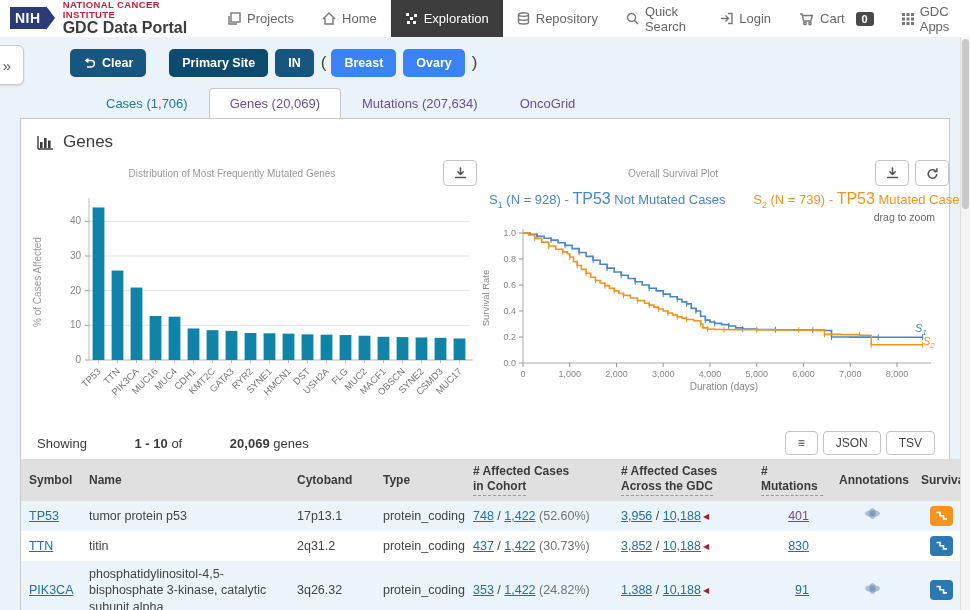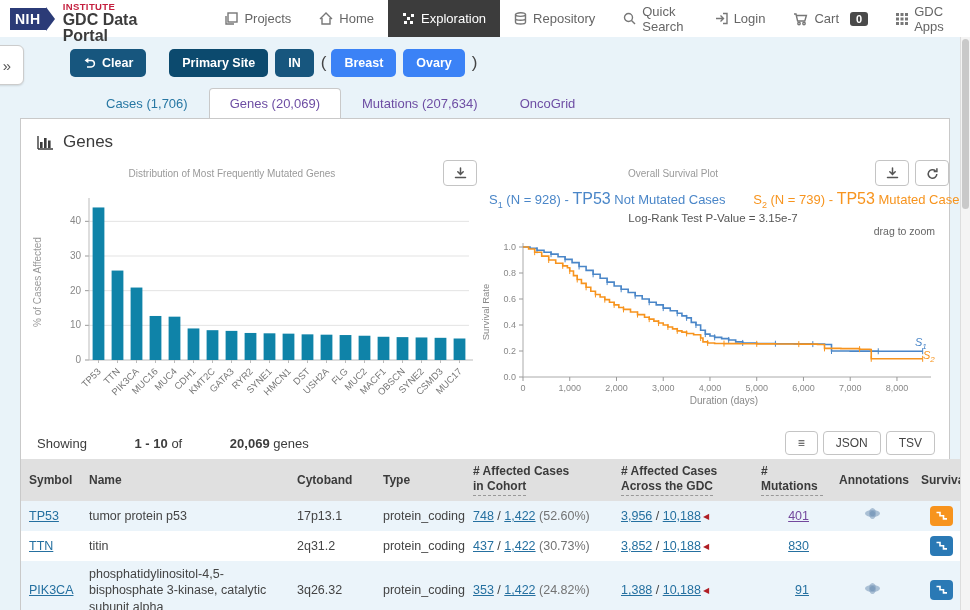--- a/index.html
+++ b/index.html
@@ -11,21 +11,21 @@
   .logo-wrap { display:flex; align-items:center; gap:6px; }
   .nih-box { background:#2b3b77; color:#fff; font-weight:bold; font-size:14px; padding:3px 5px; display:inline-block; letter-spacing:.5px; }
   .nih-arrow { width:0; height:0; border-top:12px solid transparent; border-bottom:12px solid transparent; border-left:9px solid #2b3b77; margin-left:-6px; }
   .brand-lines { line-height:1.05; margin-left:2px; }
   .brand-inst { color:#c41f3e; font-size:9.5px; font-weight:bold; letter-spacing:.4px; }
   .brand-portal { color:#3c3c3c; font-size:16px; font-weight:bold; }
   .nav { display:flex; align-items:stretch; height:37px; margin-left:26px; }
   .nav-item { display:flex; align-items:center; gap:6px; padding:0 14px; color:#666; cursor:pointer; font-size:13px; }
   .nav-item.active { background:#3c3c3c; color:#fff; }
   .nav-item svg { flex:0 0 auto; }
-  .hdr-right { margin-left:auto; display:flex; align-items:center; height:37px; padding-right:8px; }
+  .hdr-right { margin-left:auto; display:flex; align-items:center; height:37px; }
   .cart-badge { background:#4a4a4a; color:#fff; font-size:11px; font-weight:bold; border-radius:3px; padding:1px 6px; margin-left:5px; }
   .icn { stroke:#777; fill:none; stroke-width:1.4; }
 
   
   .filter-bar { height:51px; background:#e9f3f9; display:flex; align-items:center; padding-left:70px; position:relative; }
   .expander { position:absolute; left:-10px; top:8px; width:34px; height:40px; background:#fff; border:1px solid #ccc; border-radius:6px; box-shadow:0 1px 2px rgba(0,0,0,.12); display:flex; align-items:center; justify-content:center; color:#555; font-size:15px; cursor:pointer; }
   .chip { border:none; border-radius:5px; color:#fff; font-size:12.5px; font-weight:bold; padding:7px 13px; margin-right:7px; display:inline-flex; align-items:center; gap:6px; cursor:pointer; }
   .chip.blue { background:#17567e; }
   .chip.gray { background:#0c4a6e;margin-left:16px; }
   .chip.green { background:#3b82f6; }
@@ -313,21 +313,20 @@
           <svg width="13" height="13" viewBox="0 0 13 13">
               <path d="M10.8 7 a4.3 4.3 0 1 1 -1.3 -3.1" fill="none" stroke="#555" stroke-width="1.5"></path>
               <path d="M10.9 1.2 v3.2 h-3.2" fill="none" stroke="#555" stroke-width="1.5"></path>
             </svg>
         </span>
       </div>
       <div class="surv-legend">
         <span class="leg leg-s1">S<sub>1</sub> <span>(N = 928) -</span> <span class="gene">TP53</span> <span>Not Mutated Cases</span></span>
         <span class="leg leg-s2">S<sub>2</sub> <span>(N = 739) -</span> <span class="gene">TP53</span> <span>Mutated Cases</span></span>
       </div>
-      <div class="pvalue">Log-Rank Test P-Value = 3.15e-7</div>
       <div class="dragzoom">drag to zoom</div>
       <svg id="surv-svg" width="470" height="178">
           <line x1="46" y1="6" x2="46" y2="140" stroke="#aaa"></line>
           <line x1="46" y1="140" x2="454" y2="140" stroke="#aaa"></line>
           <line x1="42" y1="140" x2="46" y2="140" stroke="#999"></line>
           <text x="39" y="143" text-anchor="end" fill="#888" font-size="9">0.0</text>
           <line x1="42" y1="114" x2="46" y2="114" stroke="#999"></line>
           <text x="39" y="117" text-anchor="end" fill="#888" font-size="9">0.2</text>
           <line x1="42" y1="88" x2="46" y2="88" stroke="#999"></line>
           <text x="39" y="91" text-anchor="end" fill="#888" font-size="9">0.4</text>

